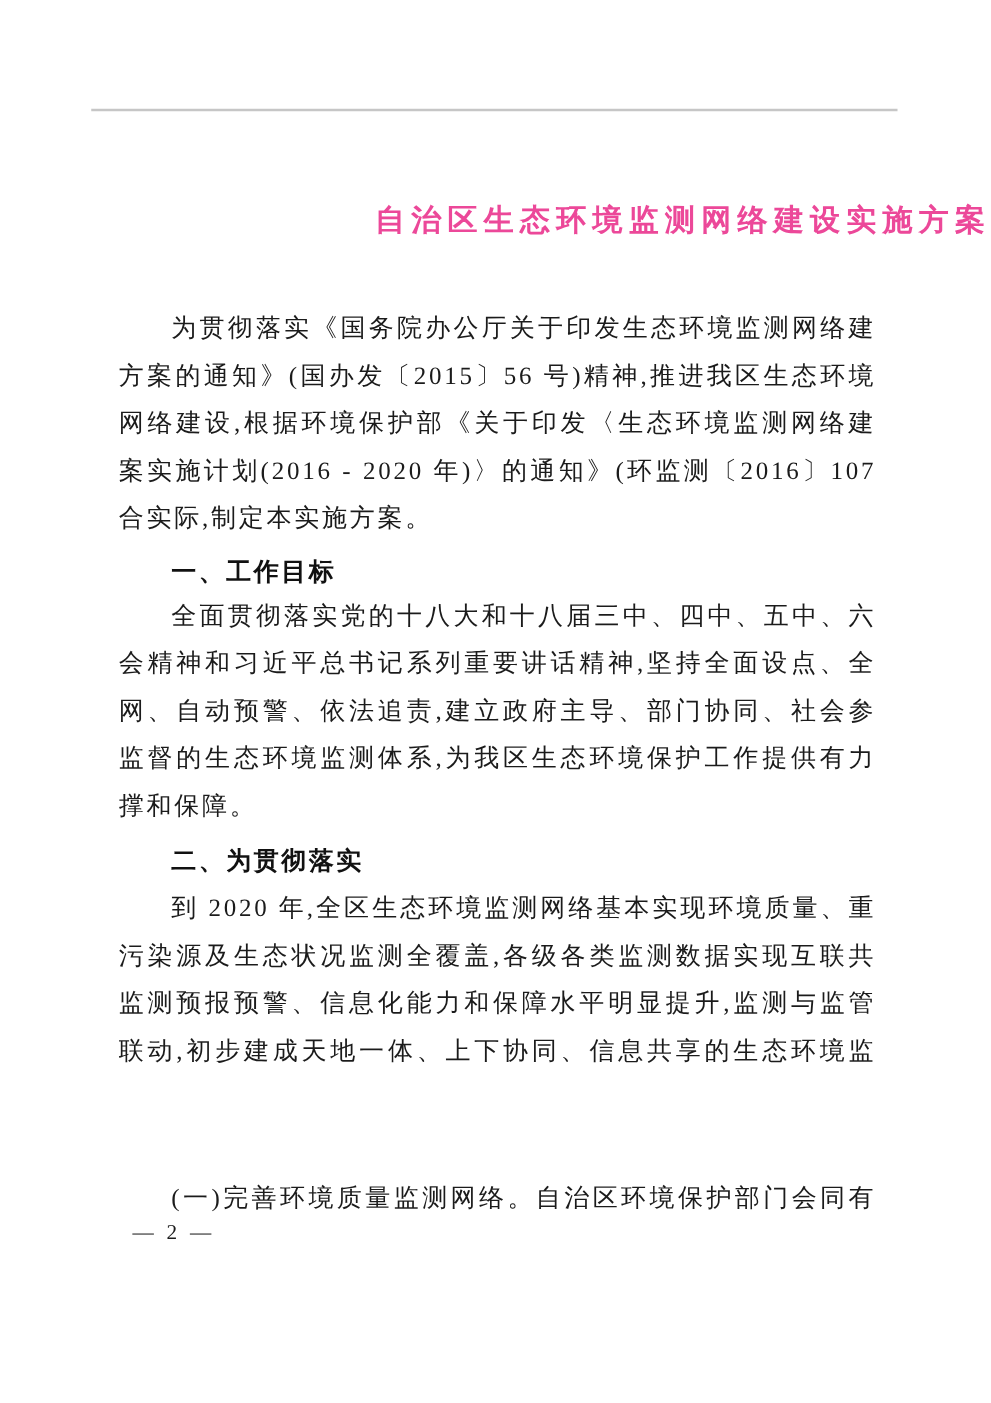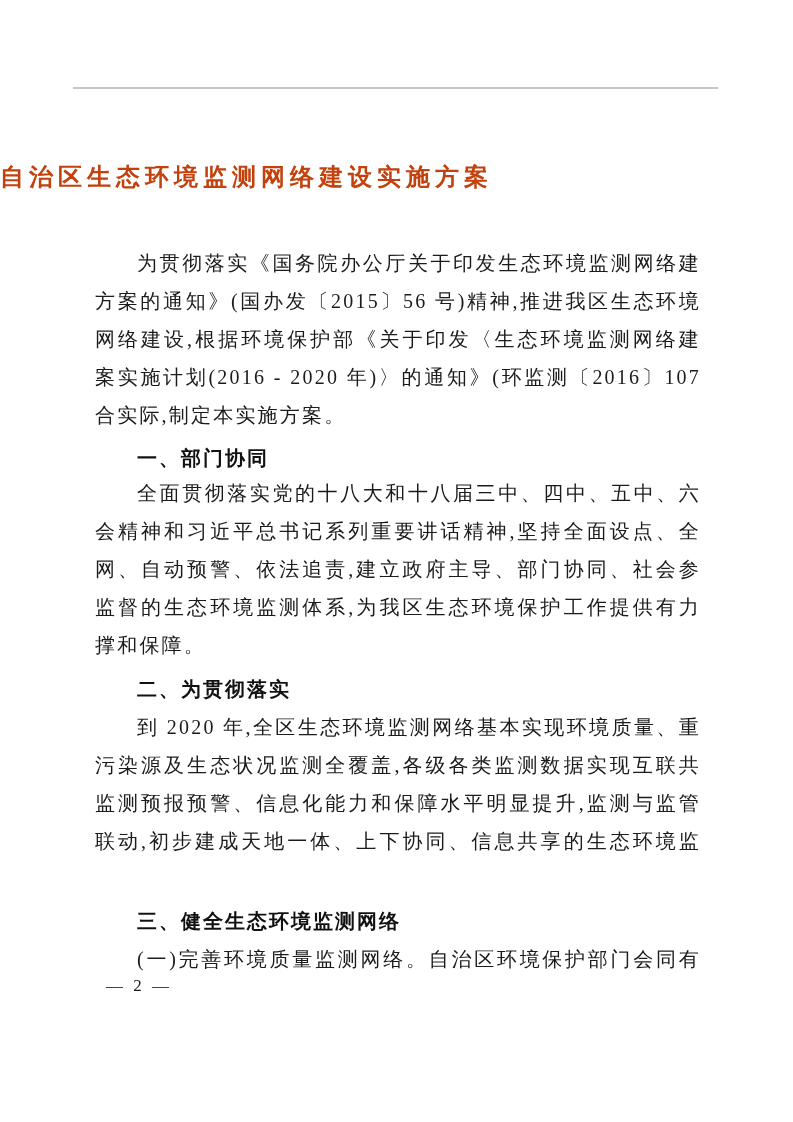--- a/index.html
+++ b/index.html
@@ -22,26 +22,26 @@
     top: 87px;
     width: 645px;
     height: 2px;
     background: #c6c6c6;
   }
   .doc-title {
     position: absolute;
     left: 0;
     top: 160px;
     width: 100%;
-    text-align: left;
+    text-align: right;
     font-size: 24px;
     line-height: 34px;
     font-weight: 700;
     letter-spacing: 5px;
-    color: #c2410c;
+    color: #ec4899;
   }
   .block {
     position: absolute;
     left: 95px;
     width: 606px;
   }
   .line {
     height: 38px;
     line-height: 38px;
     font-size: 20px;
@@ -94,40 +94,39 @@
   <div class="doc-title">自治区生态环境监测网络建设实施方案</div>
 
   <div class="block" style="top:244px;">
     <div class="line indent">为贯彻落实《国务院办公厅关于印发生态环境监测网络建设</div>
     <div class="line">方案的通知》(国办发〔2015〕56 号)精神,推进我区生态环境监测</div>
     <div class="line">网络建设,根据环境保护部《关于印发〈生态环境监测网络建设方</div>
     <div class="line">案实施计划(2016 - 2020 年)〉的通知》(环监测〔2016〕107 号),结</div>
     <div class="line short">合实际,制定本实施方案。</div>
   </div>
 
-  <div class="heading" style="top:439px;">一、部门协同</div>
+  <div class="heading" style="top:439px;">一、工作目标</div>
 
   <div class="block" style="top:474px;">
     <div class="line indent">全面贯彻落实党的十八大和十八届三中、四中、五中、六中全</div>
     <div class="line">会精神和习近平总书记系列重要讲话精神,坚持全面设点、全区联</div>
     <div class="line">网、自动预警、依法追责,建立政府主导、部门协同、社会参与、公众</div>
     <div class="line">监督的生态环境监测体系,为我区生态环境保护工作提供有力支</div>
     <div class="line short">撑和保障。</div>
   </div>
 
   <div class="heading" style="top:670px;">二、为贯彻落实</div>
 
   <div class="block" style="top:708px;">
     <div class="line indent">到 2020 年,全区生态环境监测网络基本实现环境质量、重点</div>
     <div class="line">污染源及生态状况监测全覆盖,各级各类监测数据实现互联共享,</div>
     <div class="line">监测预报预警、信息化能力和保障水平明显提升,监测与监管协同</div>
     <div class="line">联动,初步建成天地一体、上下协同、信息共享的生态环境监测网</div>
   </div>
 
-  <div class="heading" style="top:902px;">三、健全生态环境监测网络</div>
 
   <div class="block" style="top:940px;">
     <div class="line indent"><span class="kai-lead">(一)完善环境质量监测网络。</span><span>自治区环境保护部门会同有关</span></div>
   </div>
 
   <div class="page-number">— 2 —</div>
 
 </div>
 
 </body></html>

